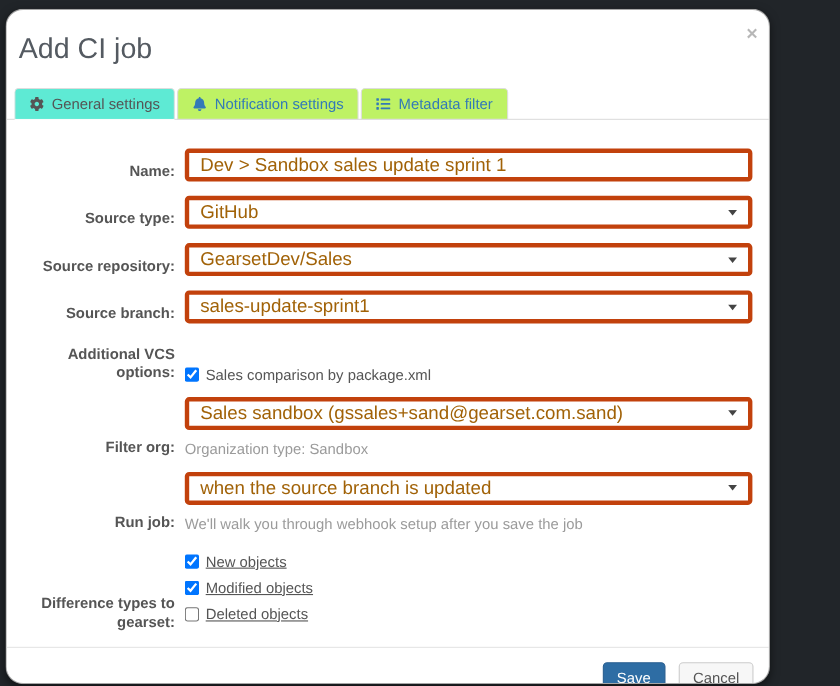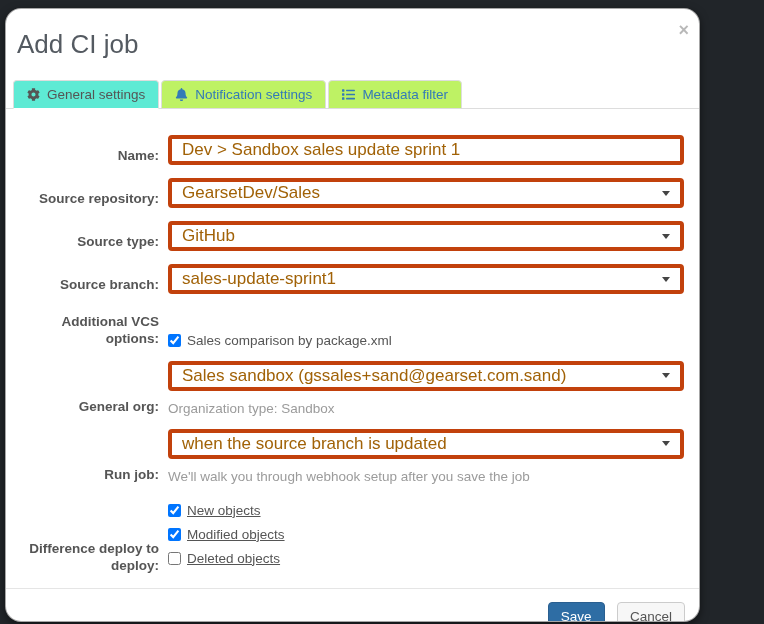--- a/index.html
+++ b/index.html
@@ -111,34 +111,34 @@
   <div class="form-area">
 
     <div class="row">
       <label>Name:</label>
       <div class="ctrl">
         <input class="text-input" type="text" value="Dev &gt; Sandbox sales update sprint 1" style="">
       </div>
     </div>
 
     <div class="row">
+      <label>Source type:</label>
+      <div class="ctrl">
+        <div class="select">
+          <span>GitHub</span>
+          <span class="caret"></span>
+        </div>
+      </div>
+    </div>
+
+    <div class="row">
       <label>Source repository:</label>
       <div class="ctrl">
         <div class="select">
           <span>GearsetDev/Sales</span>
-          <span class="caret"></span>
-        </div>
-      </div>
-    </div>
-
-    <div class="row">
-      <label>Source type:</label>
-      <div class="ctrl">
-        <div class="select">
-          <span>GitHub</span>
           <span class="caret"></span>
         </div>
       </div>
     </div>
 
     <div class="row">
       <label>Source branch:</label>
       <div class="ctrl">
         <div class="select">
           <span>sales-update-sprint1</span>
@@ -151,21 +151,21 @@
       <span class="lbl">Additional VCS options:</span>
       <div class="ctrl">
         <label class="check-row">
           <input type="checkbox" checked="" style="">
           <span>Sales comparison by package.xml</span>
         </label>
       </div>
     </div>
 
     <div class="row">
-      <label>General org:</label>
+      <label>Filter org:</label>
       <div class="ctrl">
         <div class="select">
           <span>Sales sandbox (gssales+sand@gearset.com.sand)</span>
           <span class="caret"></span>
         </div>
         <div class="helper">Organization type: Sandbox</div>
       </div>
     </div>
 
     <div class="row">
@@ -173,21 +173,21 @@
       <div class="ctrl">
         <div class="select">
           <span>when the source branch is updated</span>
           <span class="caret"></span>
         </div>
         <div class="helper">We'll walk you through webhook setup after you save the job</div>
       </div>
     </div>
 
     <div class="row">
-      <span class="lbl">Difference deploy to deploy:</span>
+      <span class="lbl">Difference types to gearset:</span>
       <div class="ctrl check-stack">
         <label class="check-row">
           <input type="checkbox" checked="" style="">
           <span>New objects</span>
         </label>
         <label class="check-row">
           <input type="checkbox" checked="" style="">
           <span>Modified objects</span>
         </label>
         <label class="check-row">

